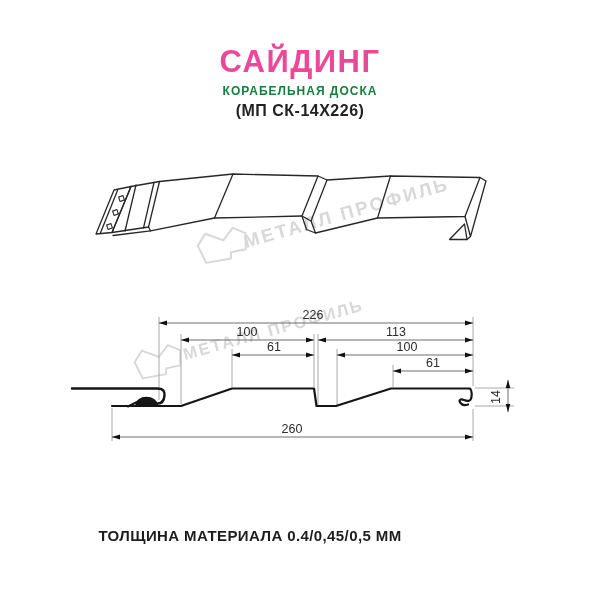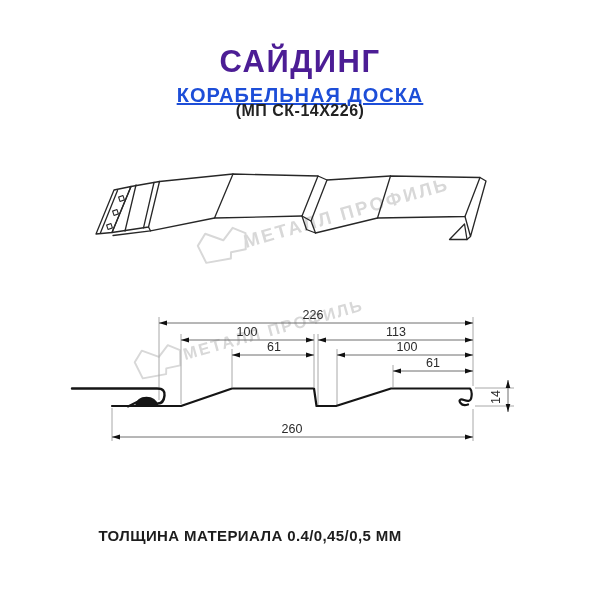--- a/index.html
+++ b/index.html
@@ -1,22 +1,22 @@
 <!DOCTYPE html>
 <html><head>
 <meta charset="utf-8">
 <style>
   html,body{margin:0;padding:0;background:#ffffff;}
   .page{
     position:relative;width:600px;height:600px;background:#ffffff;overflow:hidden;
     font-family:"Liberation Sans", sans-serif;color:#1f1f1f;
   }
   .hdr{position:absolute;left:0;width:600px;text-align:center;}
-  .title{top:44px;font-size:31px;font-weight:800;letter-spacing:1.5px;color:#4c1d95;}
-  .subtitle{top:84px;font-size:20px;font-weight:700;letter-spacing:1px;color:#1d4ed8;text-decoration:underline;}
+  .title{top:44px;font-size:31px;font-weight:800;letter-spacing:1.5px;color:#ec4899;}
+  .subtitle{top:84px;font-size:12px;font-weight:700;letter-spacing:1px;color:#15803d;}
   .model{top:102px;font-size:16px;font-weight:700;letter-spacing:.5px;color:#222222;}
   .footer{position:absolute;left:0;top:527px;width:500px;text-align:center;
     font-size:15px;font-weight:700;letter-spacing:.4px;color:#1d1d1d;}
   svg{position:absolute;left:0;top:0;}
   .dimtxt{font-family:"Liberation Sans",sans-serif;font-size:12.5px;fill:#2b2b2b;}
   .wmtxt{font-family:"Liberation Sans",sans-serif;font-weight:bold;fill:#d8d8d8;}
 </style>
 </head>
 <body>
 

